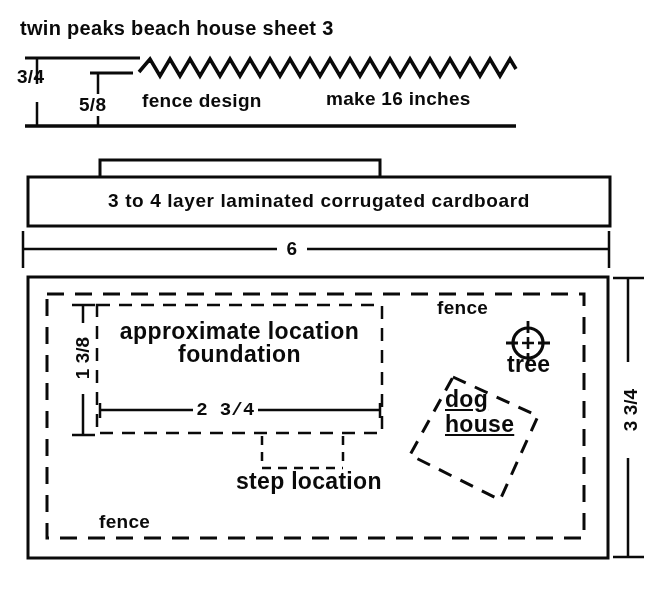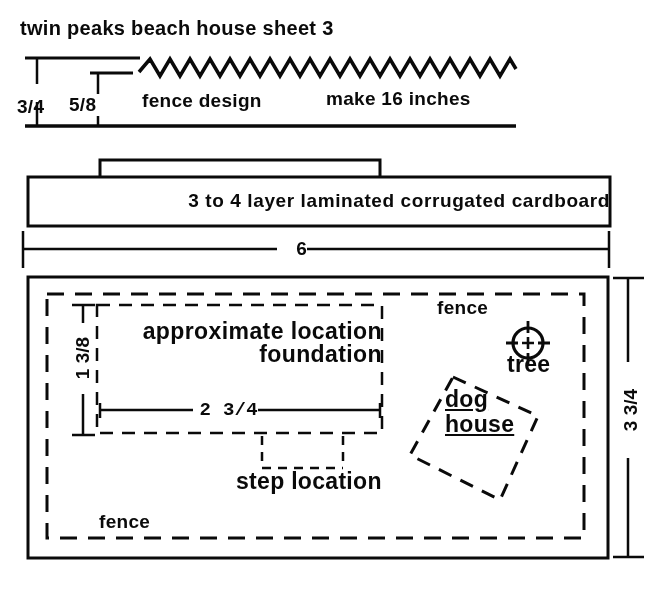--- a/index.html
+++ b/index.html
@@ -11,21 +11,21 @@
     font-family:"Liberation Sans",sans-serif;
     font-weight:bold;
     overflow:hidden;
   }
   #linework{position:absolute;left:0;top:0;}
   .ink{stroke:var(--ink,#000);fill:none;}
   .lbl{position:absolute;white-space:nowrap;letter-spacing:.3px;}
   .f20{font-size:20px;}
   .f19{font-size:19px;}
   .f18{font-size:23px;}
-  .center{text-align:right;}
+  .center{text-align:center;}
   .vtext{
     position:absolute;white-space:nowrap;text-align:center;
     transform:rotate(-90deg);transform-origin:center;
   }
   .multiline{white-space:normal;}
 </style>
 </head>
 <body>
 
 <div id="sheet">
@@ -71,22 +71,22 @@
       <polygon class="ink" stroke-width="3" stroke-dasharray="14 10" points="453,377 538,416 500,500 410,455"></polygon>
     </g>
 
     <g>
       <path class="ink" stroke-width="2.5" d="M613 278 H644 M628 278 V362 M628 458 V557 M613 557 H644"></path>
     </g>
   </svg>
 
   <div class="lbl f20" style="left:20px;top:17px;">twin peaks beach house sheet 3</div>
 
-  <div class="lbl f19" style="left:17px;top:96px;">3/4</div>
-  <div class="lbl f19" style="left:69px;top:94px;">5/8</div>
+  <div class="lbl f19" style="left:17px;top:66px;">3/4</div>
+  <div class="lbl f19" style="left:79px;top:94px;">5/8</div>
   <div class="lbl f19" style="left:142px;top:90px;">fence design</div>
   <div class="lbl f19" style="left:326px;top:88px;">make 16 inches</div>
 
   <div class="lbl f19 center" style="left:28px;top:190px;width:582px;letter-spacing:.6px;">3 to 4 layer laminated corrugated cardboard</div>
 
   <div class="lbl f19 center" style="left:277px;top:238px;width:30px;">6</div>
 
   <div class="vtext f19" style="left:585px;top:400px;width:90px;height:20px;">3 3/4</div>
 
   <div class="lbl f19" style="left:437px;top:297px;">fence</div>

